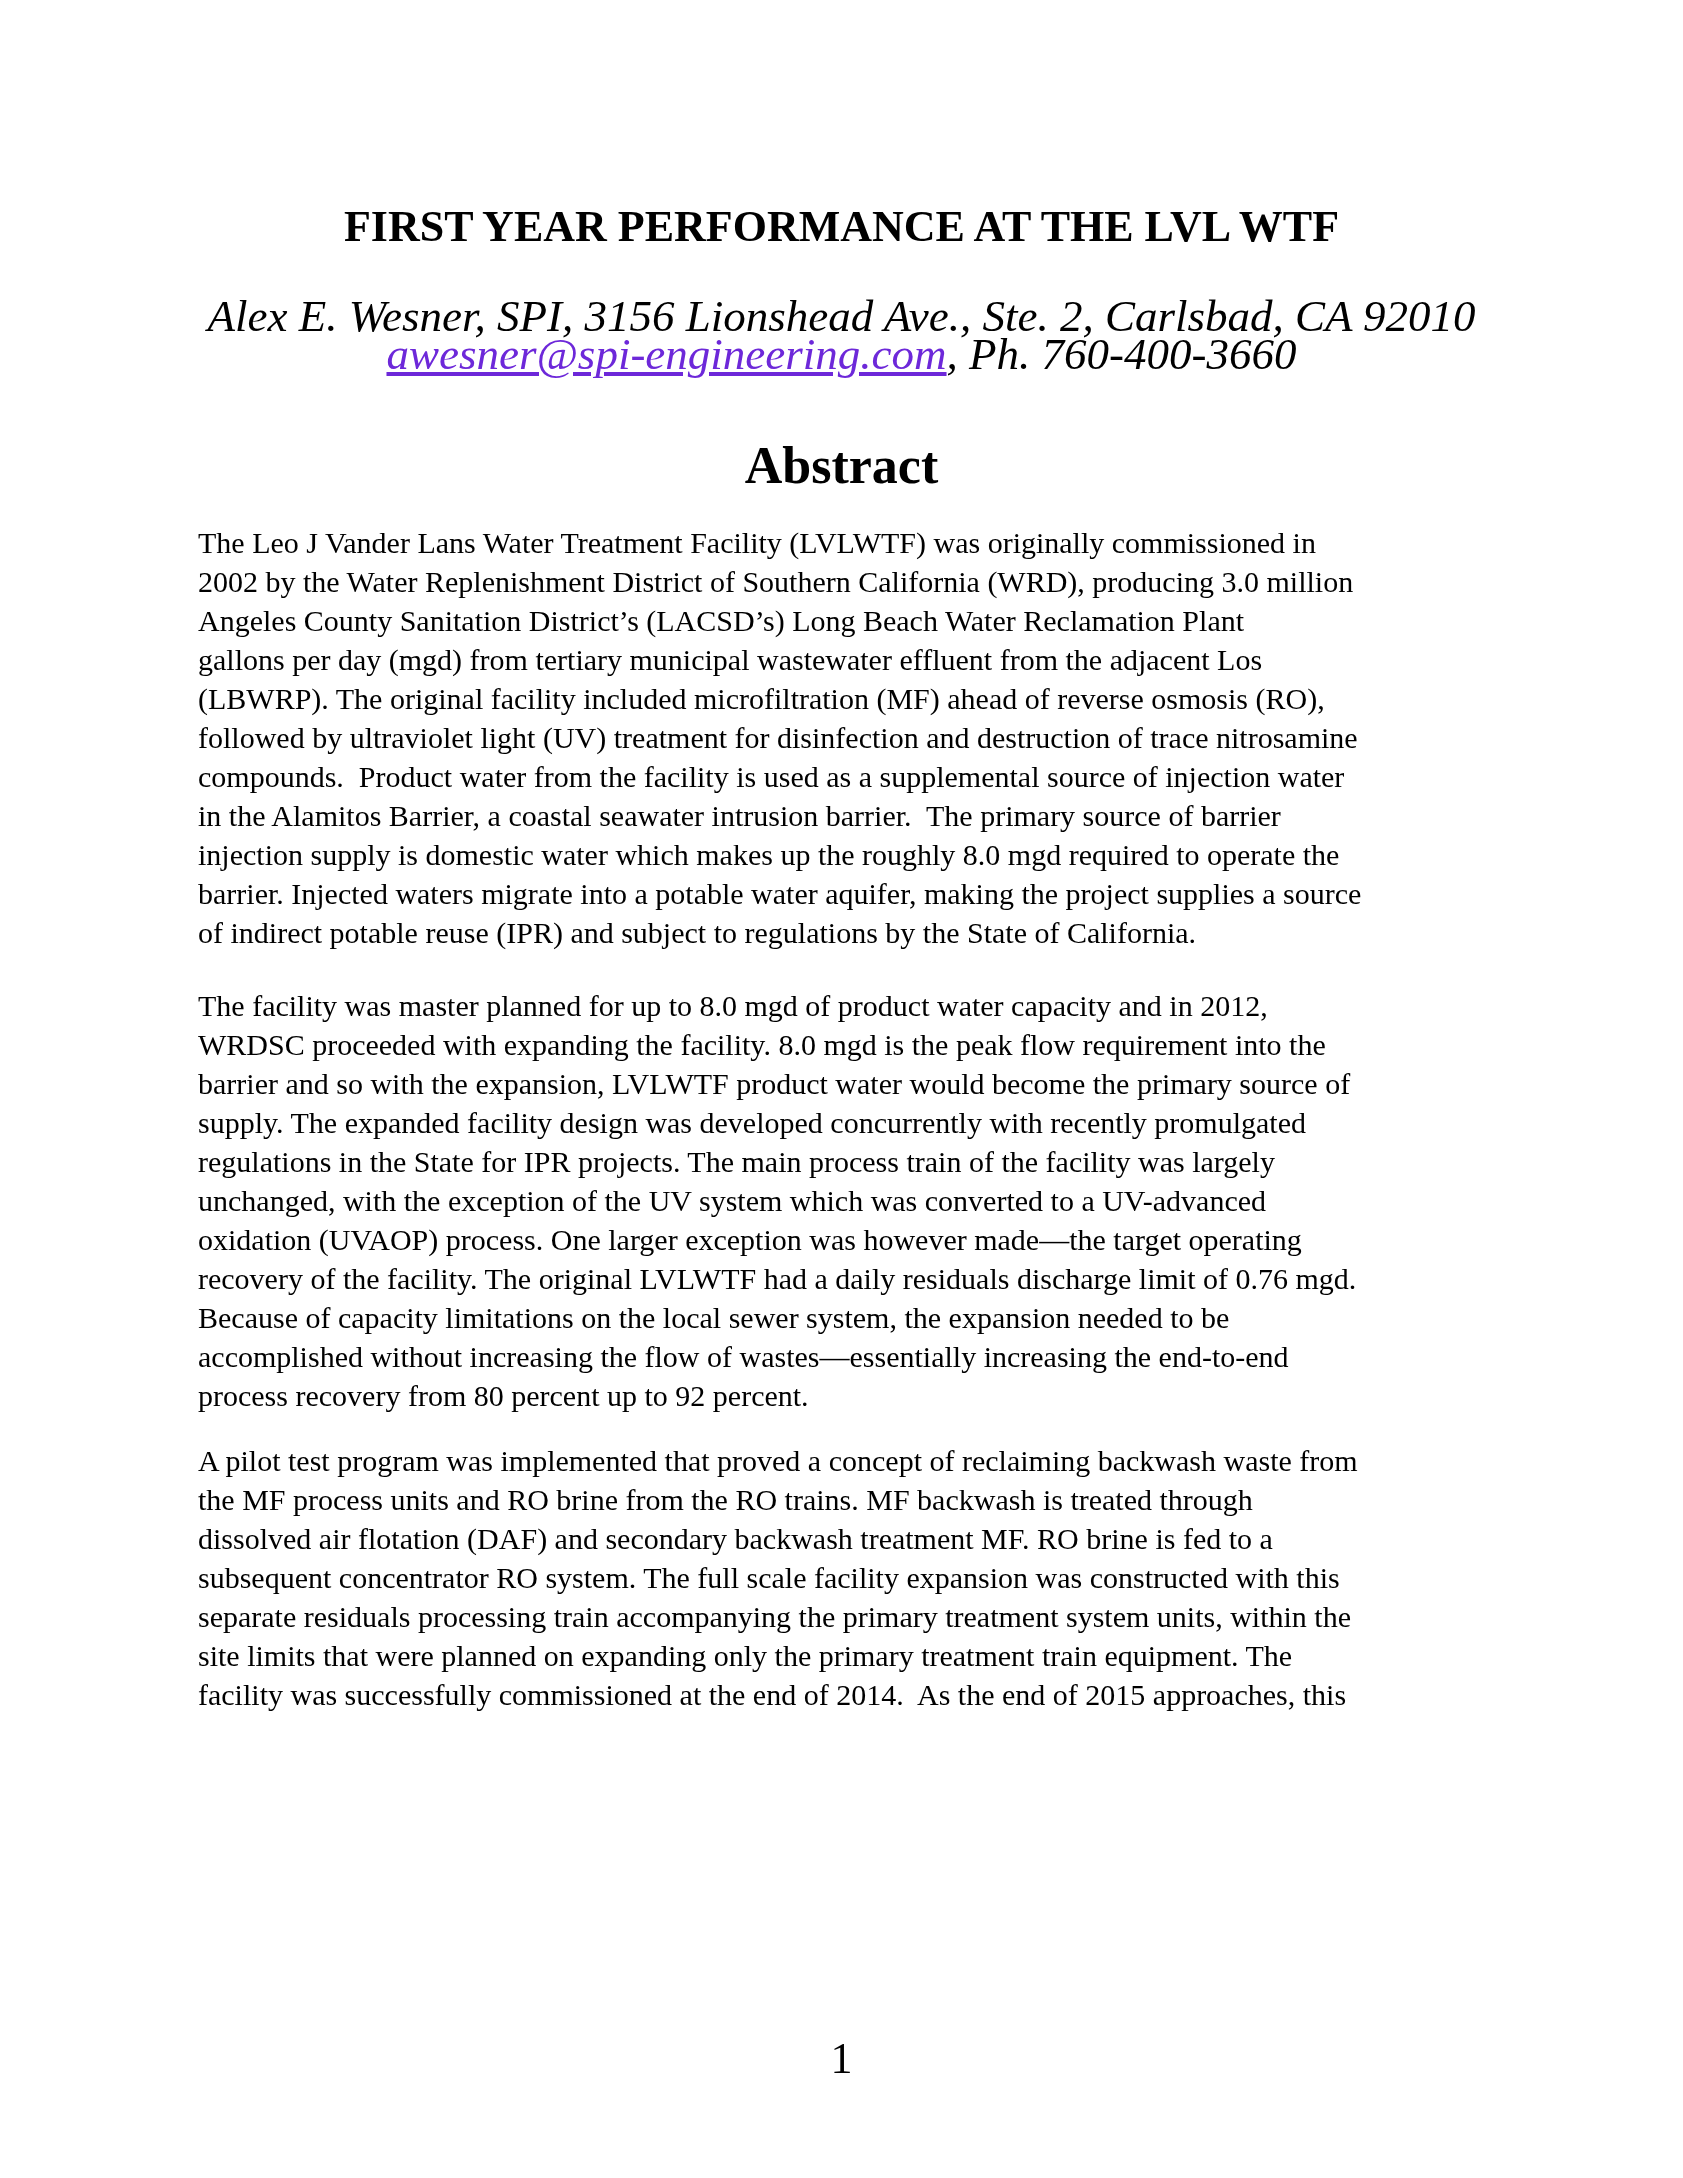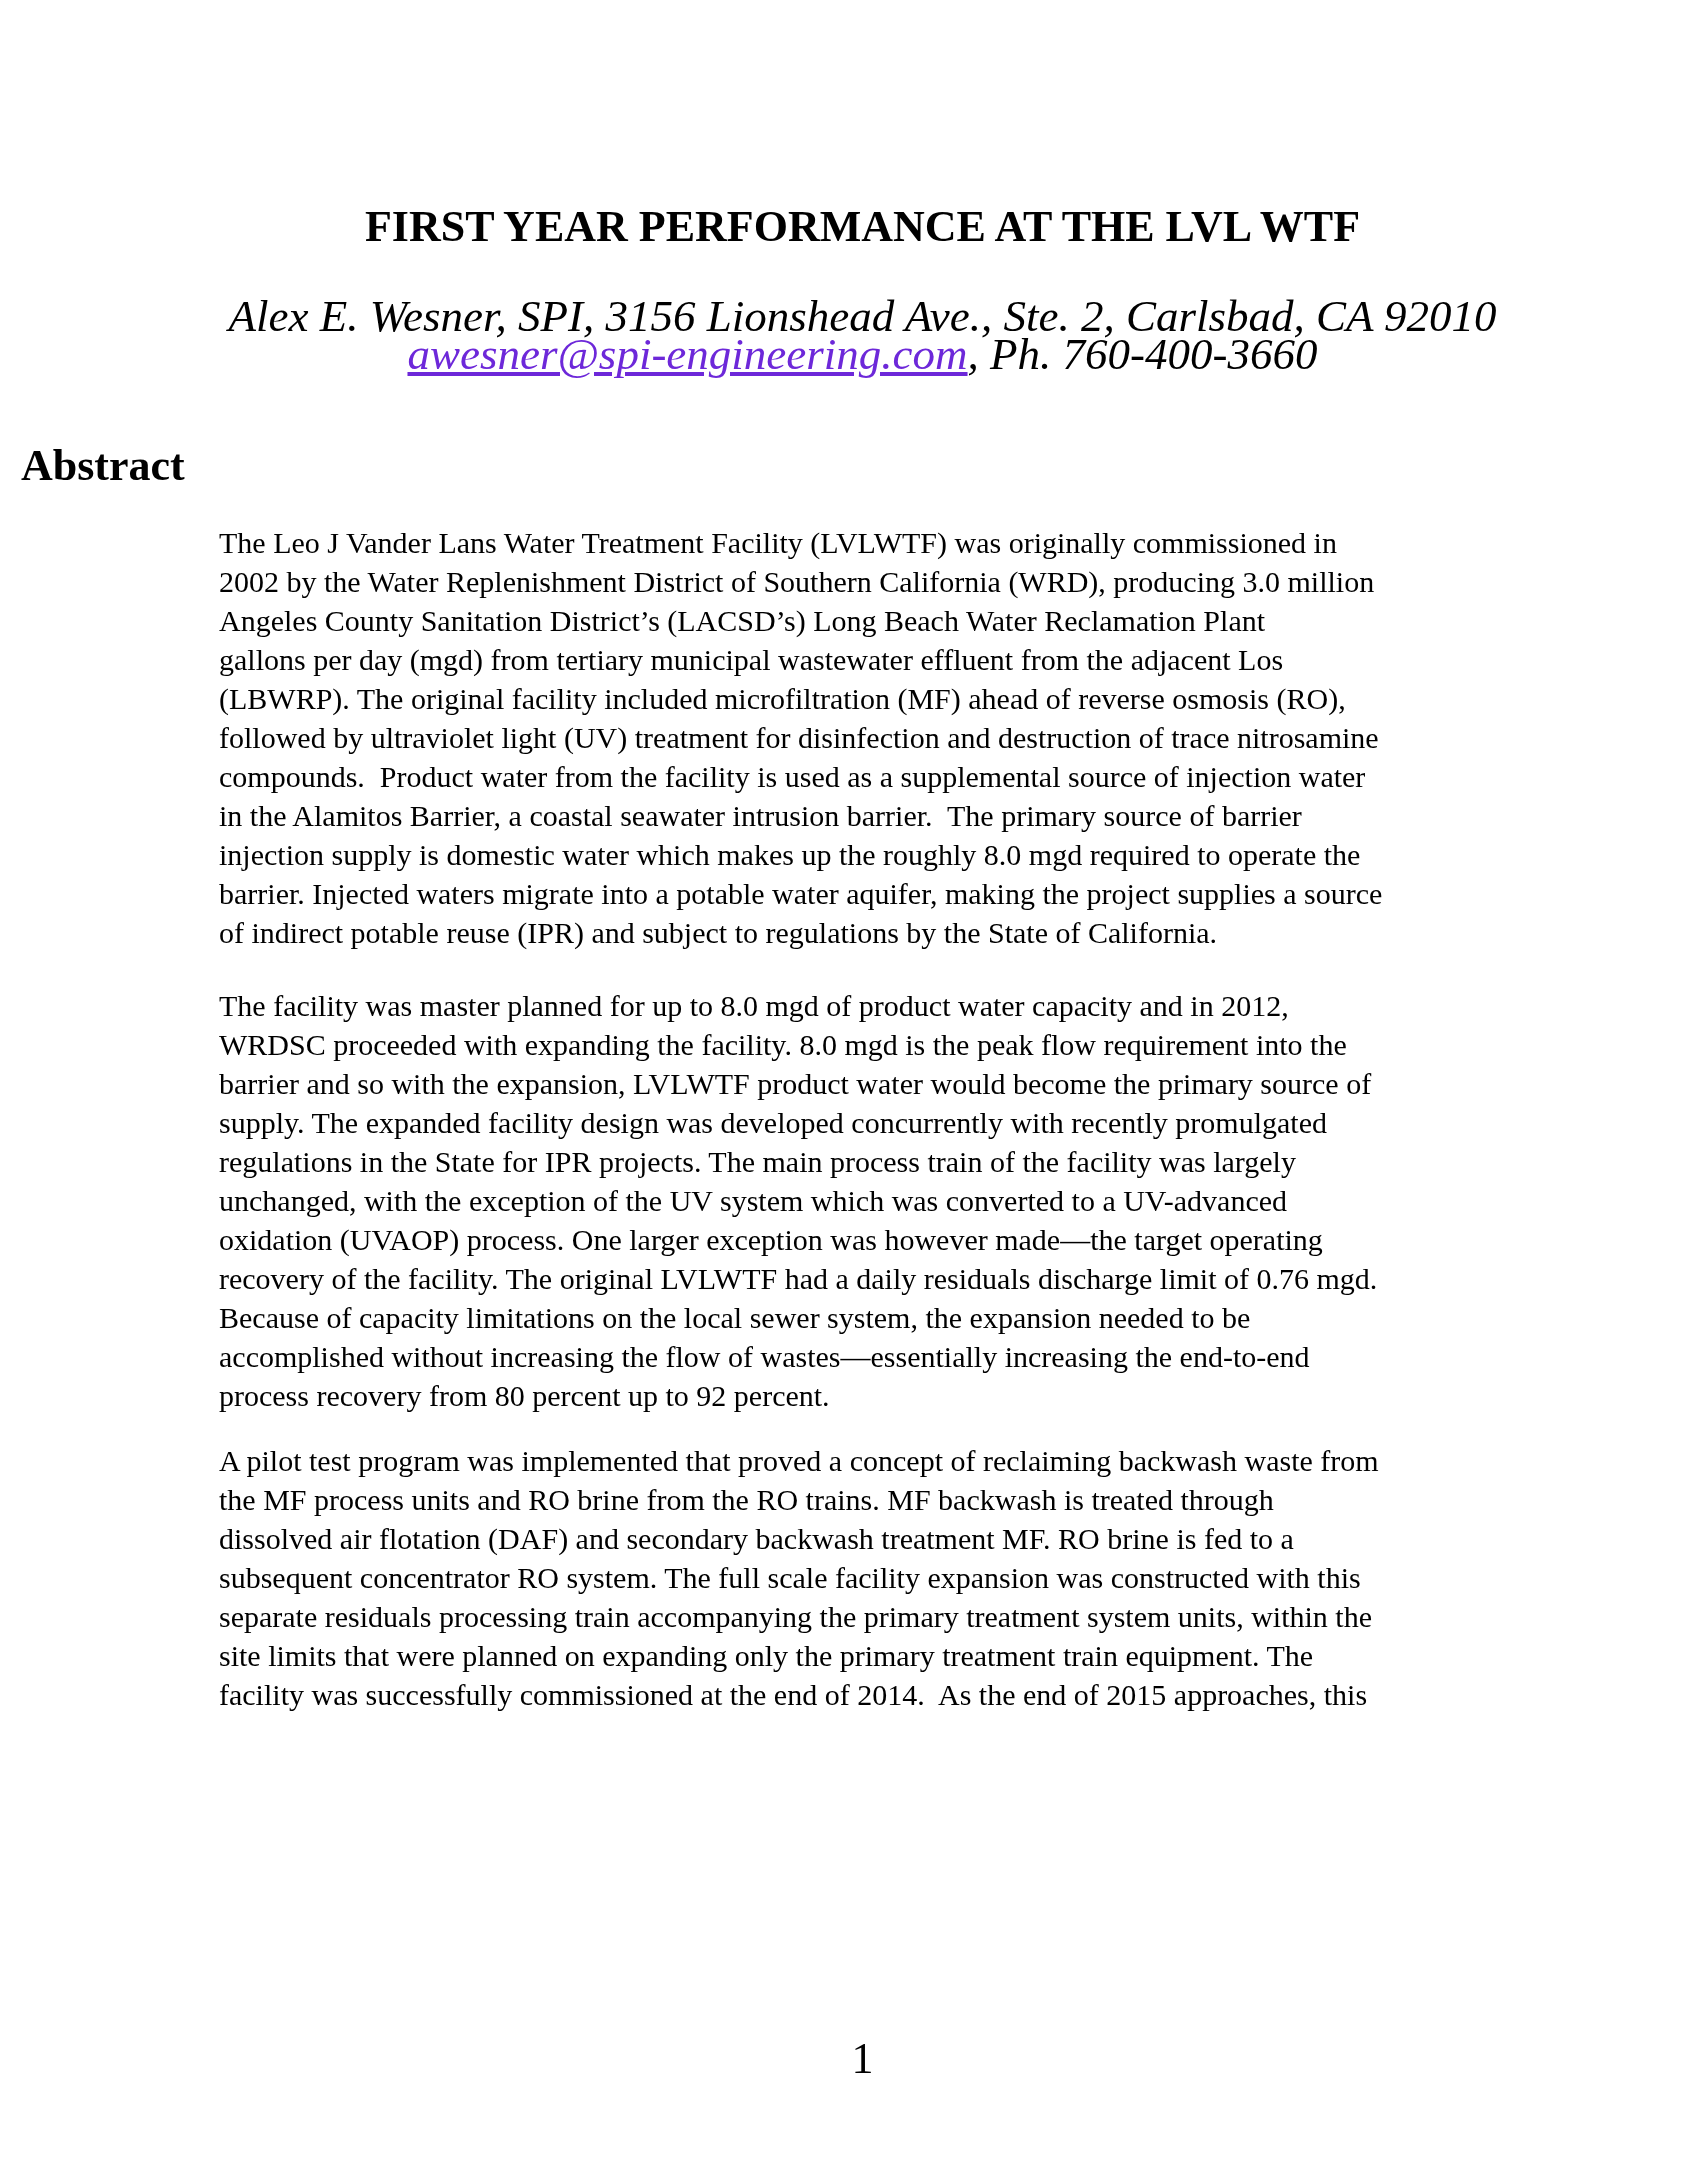--- a/index.html
+++ b/index.html
@@ -12,21 +12,20 @@
     position: relative;
     background: #ffffff;
     color: #000000;
     font-family: "Liberation Serif", "DejaVu Serif", serif;
     overflow: hidden;
   }
   .page {
     position: absolute;
     inset: 0;
     background: #ffffff;
-    margin-left: 21px;
   }
   .paper-title {
     position: absolute;
     top: 205px;
     left: 0;
     width: 1683px;
     text-align: center;
     font-size: 44px;
     line-height: 44px;
     font-weight: bold;
@@ -48,21 +47,22 @@
   .email-link {
     color: #6d28d9;
     text-decoration: underline;
     cursor: pointer;
   }
   .section-heading {
     position: absolute;
     top: 444px;
     left: 0;
     width: 1683px;
-    font-size: 44px;
+    text-align: center;
+    font-size: 52px;
     line-height: 44px;
     font-weight: bold;
     white-space: pre;
   }
   .para {
     position: absolute;
     left: 198px;
     width: 1346px;
     font-size: 30px;
     line-height: 39px;

